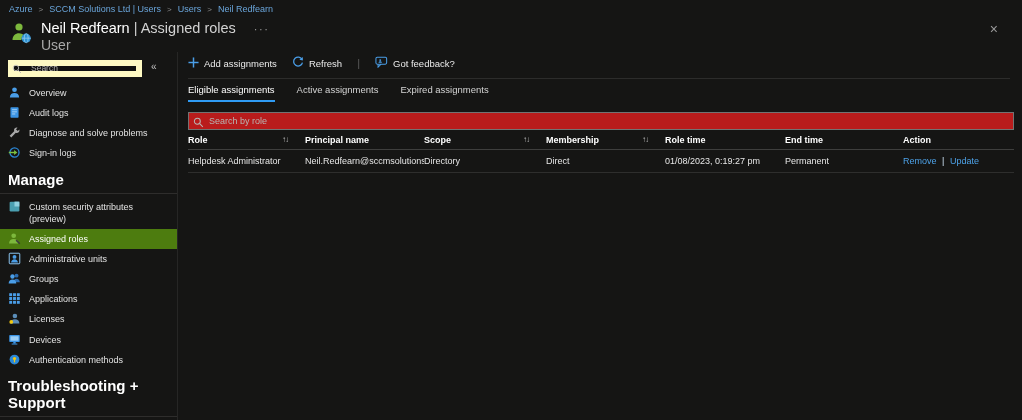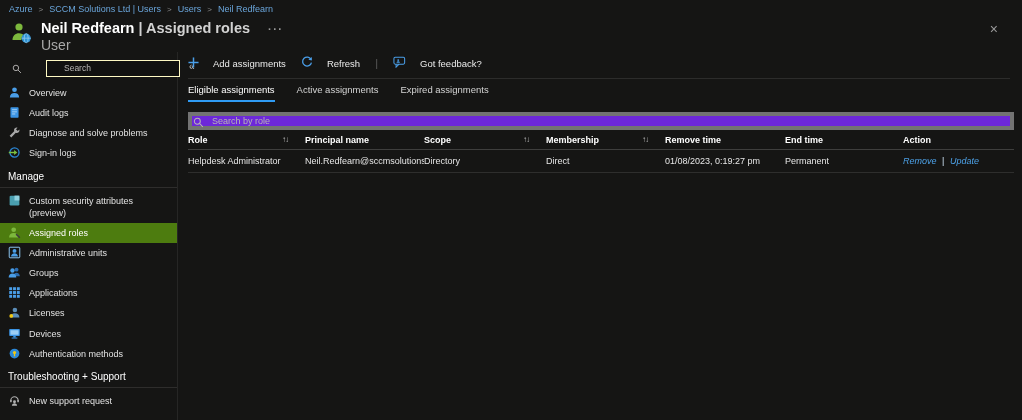--- a/index.html
+++ b/index.html
@@ -13,72 +13,72 @@
 
   
   .breadcrumb-bar { height:18px; display:flex; align-items:center; gap:6px; padding-left:9px; font-size:9px; }
   .crumb { color:#6aa5da; }
   .crumb-sep { color:#8a8a8a; font-size:8px; }
 
   
   .page-header { position:absolute; top:18px; left:0; right:0; height:34px; }
   .avatar { position:absolute; left:10px; top:3px; width:24px; height:24px; }
   .titles { position:absolute; left:41px; top:2px; }
-  .title-line { font-size:14.5px; font-weight:bold; color:#ffffff; white-space:nowrap; }
+  .title-line { font-size:14.5px; font-weight:normal; color:#ffffff; white-space:nowrap; }
   .title-context { color:#d2d2d2; }
   .more-btn { color:#9a9a9a; font-size:11px; margin-left:14px; letter-spacing:1.5px; cursor:pointer; }
   .subtitle { font-size:14px; color:#a8a8a8; margin-top:1px; }
   .close-btn { position:absolute; right:18px; top:3px; background:none; border:none; color:#9a9a9a; font-size:14px; line-height:1; cursor:pointer; font-family:inherit; }
 
   
   .sidebar { position:absolute; top:52px; left:0; width:178px; bottom:0; border-right:1px solid #262625; }
   .sidebar-search-wrap { position:absolute; top:5px; left:8px; display:flex; align-items:center; }
   .search-box { position:relative; }
   .search-box .mag { position:absolute; left:4px; top:3px; }
-  .side-search { width:134px; height:17px; background:#111110; border:1px solid #fef9c3; color:#c8c8c8; font-size:8.5px; padding:0 3px 0 17px; font-family:inherit;margin-left:38px; }
+  .side-search { width:134px; height:17px; background:#111110; border:6px solid #fef9c3; color:#c8c8c8; font-size:8.5px; padding:0 3px 0 17px; font-family:inherit; }
   .side-search::placeholder { color:#b8b6b4; }
   .collapse-glyph { margin-left:9px; color:#c0c0c0; font-size:10px; cursor:pointer; }
 
   .nav { position:absolute; top:31px; left:0; right:0; }
   .nav-item { display:flex; align-items:flex-start; gap:8px; padding:4px 8px; font-size:9px; color:#e2e2e2; cursor:pointer; line-height:1.35; }
   .nav-item .nav-icon { flex:0 0 13px; height:13px; margin-top:-1px; }
   .nav-item.selected { background:#4d7c0f; color:#ffffff; }
-  .nav-header { font-size:10px; font-weight:normal; color:#ffffff; padding:7px 8px 5px 8px; }
+  .nav-header { font-size:15px; font-weight:bold; color:#ffffff; padding:7px 8px 5px 8px; }
   .nav-rule { border-top:1px solid #2e2d2c; margin:0 0 3px 0; }
 
   
   .content { position:absolute; top:52px; left:179px; right:0; bottom:0; }
   .toolbar { position:absolute; top:4px; left:9px; display:flex; align-items:center; gap:15px; font-size:9.5px; color:#ebebeb; }
-  .tb-btn { display:flex; align-items:center; gap:14px; cursor:pointer; }
+  .tb-btn { display:flex; align-items:center; gap:5px; cursor:pointer; }
   .tb-sep { color:#5a5a5a; font-size:11px; }
   .content-rule { position:absolute; top:26px; left:9px; right:12px; border-top:1px solid #2c2c2b; }
 
   .tabs { position:absolute; top:32px; left:9px; display:flex; gap:22px; font-size:9.5px; }
   .tab { padding-bottom:5px; color:#d4d4d4; cursor:pointer; border-bottom:2px solid transparent; }
   .tab.selected { color:#ffffff; font-weight:normal; border-bottom:2px solid #2f9bf4; }
 
   .filter-wrap { position:absolute; top:58px; left:9px; right:8px; height:18px; }
   .filter-wrap .mag { position:absolute; left:5px; top:4px; }
-  .filter-input { width:100%; height:100%; background:#6d28d9; border:4px solid #737373; color:#c8c8c8; font-size:9px; padding:0 4px 0 20px; font-family:inherit; }
+  .filter-input { width:100%; height:100%; background:#b91c1c; border:1px solid #737373; color:#c8c8c8; font-size:9px; padding:0 4px 0 20px; font-family:inherit; }
   .filter-input::placeholder { color:#b8b6b4; }
 
   .roles-table { position:absolute; top:78px; left:9px; right:8px; font-size:9px; }
   .thead { display:flex; align-items:center; height:20px; border-bottom:1px solid #3e3e3d; font-weight:bold; color:#ffffff; }
   .th { display:flex; align-items:center; padding-right:4px; }
   .sort-glyph { margin-left:auto; margin-right:13px; color:#b9b9b9; font-size:8px; letter-spacing:-1px; font-weight:normal; }
   .trow { display:flex; align-items:center; height:23px; border-bottom:1px solid #2e2e2d; color:#e6e6e6; }
   .td { white-space:nowrap; overflow:hidden; padding-right:16px; }
   .col-role { width:117px; }
   .col-principal { width:119px; }
   .col-scope { width:122px; }
   .col-membership { width:119px; }
   .col-start { width:120px; }
   .col-end { width:118px; }
   .col-action { flex:1; }
-  .action-link { color:#4da2e8;font-style:italic; }
+  .action-link { color:#4da2e8; }
   .action-pipe { color:#cfe3f5; margin:0 3px; }
 </style>
 </head>
 <body>
 
 <div class="breadcrumb-bar">
   <a class="crumb">Azure</a>
   <span class="crumb-sep">&gt;</span>
   <a class="crumb">SCCM Solutions Ltd | Users</a>
   <span class="crumb-sep">&gt;</span>
@@ -338,21 +338,21 @@
       </div>
       <div class="th col-scope">
         <span>Scope</span>
         <span class="sort-glyph">↑↓</span>
       </div>
       <div class="th col-membership">
         <span>Membership</span>
         <span class="sort-glyph">↑↓</span>
       </div>
       <div class="th col-start">
-        <span>Remove time</span>
+        <span>Role time</span>
       </div>
       <div class="th col-end">
         <span>End time</span>
       </div>
       <div class="th col-action">
         <span>Action</span>
       </div>
     </div>
 
     <div class="trow">

